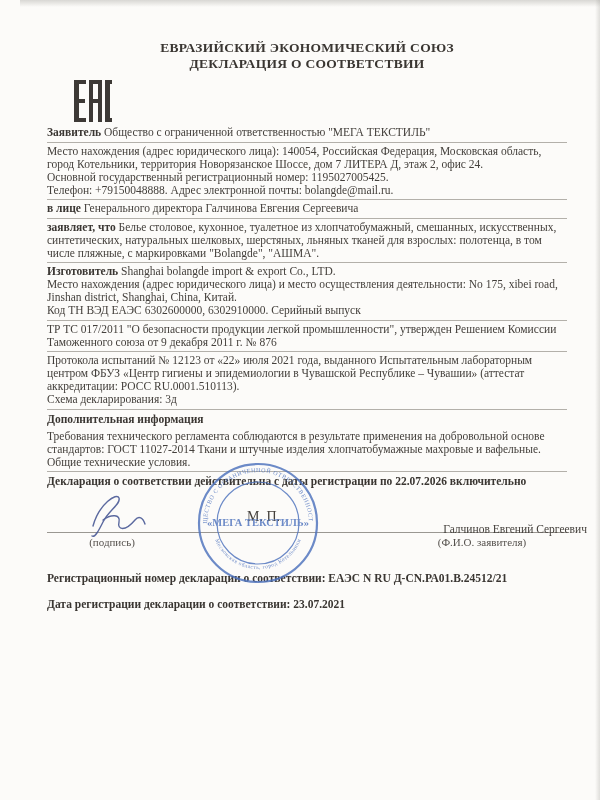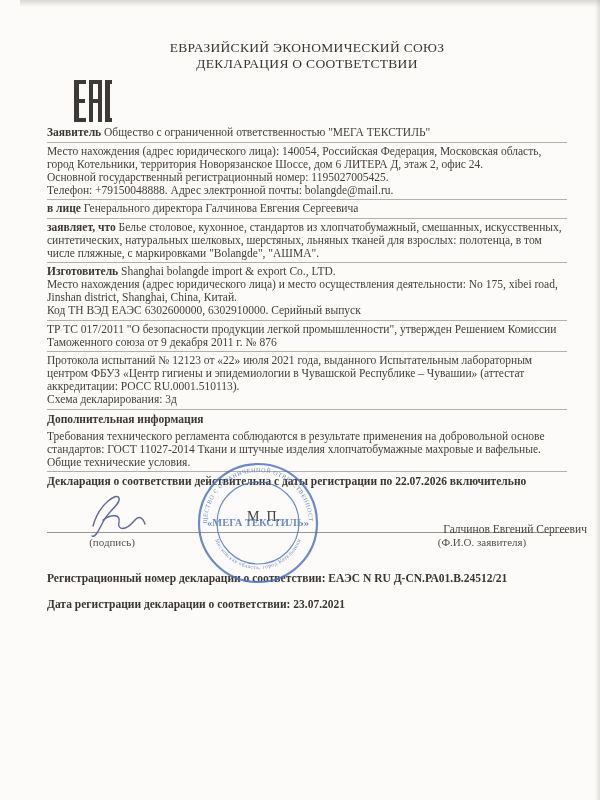--- a/index.html
+++ b/index.html
@@ -20,21 +20,21 @@
     background:linear-gradient(to bottom, rgba(150,148,142,.35), rgba(150,148,142,0));
   }
   .scan-right {
     position:absolute; top:0; right:0; width:5px; height:100%;
     background:linear-gradient(to left, rgba(150,148,142,.28), rgba(150,148,142,0));
   }
   .content {
     position:absolute; left:47px; right:33px; top:40px;
     font-size:11.5px; line-height:13px;
   }
-  .title { text-align:center; font-weight:normal; font-size:13.5px; line-height:16px; color:#3a3632; letter-spacing:.3px; }
+  .title { text-align:center; font-weight:bold; font-size:13.5px; line-height:16px; color:#3a3632; letter-spacing:.3px; }
   .logo-row { margin-top:8px; height:44px; }
   .logo-row svg { margin-left:27px; display:block; }
   .row { padding:2px 0 2.5px 0; }
   .row.sep { border-bottom:1px solid #b3b0aa; }
   .row b { color:#3a3632; }
   .hrow { font-weight:bold; color:#3a3632; padding:3px 0 2px 0; }
   .sig-area { position:relative; height:64px; margin-top:2px; }
   .sig-line { position:absolute; left:0; right:0; top:40px; border-top:1px solid #9a9792; }
   .sig-svg { position:absolute; left:32px; top:-2px; }
   .lbl-small { position:absolute; font-size:11px; color:#55514d; text-align:center; }
@@ -78,33 +78,33 @@
         </g>
       </svg>
     </div>
 
     <div class="row sep">
       <b>Заявитель</b>
       <span>Общество с ограниченной ответственностью "МЕГА ТЕКСТИЛЬ"</span>
     </div>
 
     <div class="row sep">
-      <div>Место нахождения (адрес юридического лица): 140054, Российская Федерация, Московская область, город Котельники, территория Новорязанское Шоссе, дом 6 ЛИТЕРА Д, этаж 2, офис 24.</div>
+      <div>Место нахождения (адрес юридического лица): 140054, Российская Федерация, Московская область, город Котельники, территория Новорязанское Шоссе, дом 7 ЛИТЕРА Д, этаж 2, офис 24.</div>
       <div>Основной государственный регистрационный номер: 1195027005425.</div>
       <div>Телефон: +79150048888. Адрес электронной почты: bolangde@mail.ru.</div>
     </div>
 
     <div class="row sep">
       <b>в лице</b>
       <span>Генерального директора Галчинова Евгения Сергеевича</span>
     </div>
 
     <div class="row sep">
       <b>заявляет, что</b>
-      <span>Белье столовое, кухонное, стандартов из хлопчатобумажный, смешанных, искусственных, синтетических, натуральных шелковых, шерстяных, льняных тканей для взрослых: полотенца, в том числе пляжные, с маркировками "Bolangde", "АШМА".</span>
+      <span>Белье столовое, кухонное, туалетное из хлопчатобумажный, смешанных, искусственных, синтетических, натуральных шелковых, шерстяных, льняных тканей для взрослых: полотенца, в том числе пляжные, с маркировками "Bolangde", "АШМА".</span>
     </div>
 
     <div class="row sep">
       <div>
         <b>Изготовитель</b>
         <span>Shanghai bolangde import &amp; export Co., LTD.</span>
       </div>
       <div>Место нахождения (адрес юридического лица) и место осуществления деятельности: No 175, xibei road, Jinshan district, Shanghai, China, Китай.</div>
       <div>Код ТН ВЭД ЕАЭС 6302600000, 6302910000. Серийный выпуск</div>
     </div>

